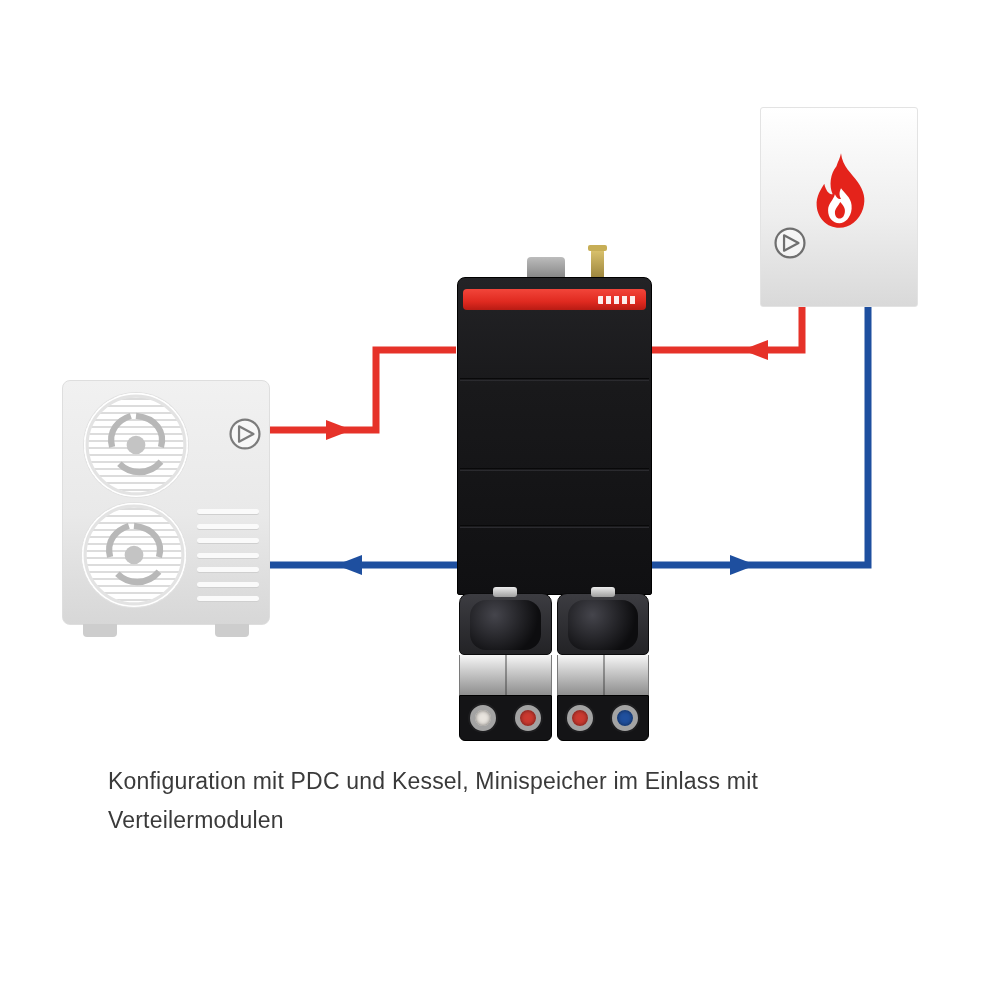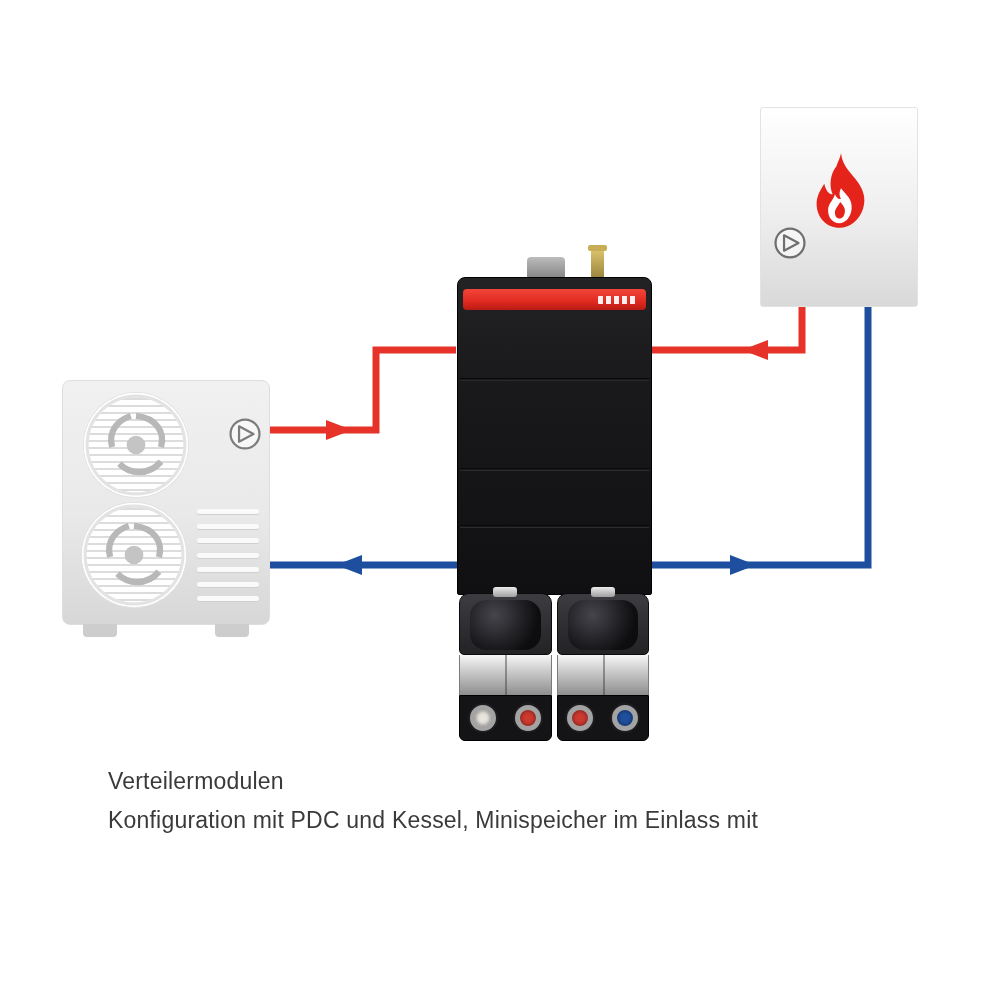--- a/index.html
+++ b/index.html
@@ -243,17 +243,17 @@
       <div class="pump-shell"></div>
       <div class="silver-band"></div>
       <div class="module-base">
         <span class="port" style="--port-color: #cc3a30;"></span>
         <span class="port" style="--port-color: #20509e;"></span>
       </div>
     </div>
   </div>
 
   <div class="caption">
+    <div>Konfiguration mit PDC und Kessel, Minispeicher im Einlass mit</div>
     <div>Verteilermodulen</div>
-    <div>Konfiguration mit PDC und Kessel, Minispeicher im Einlass mit</div>
   </div>
 
 </div>
 
 </body></html>

